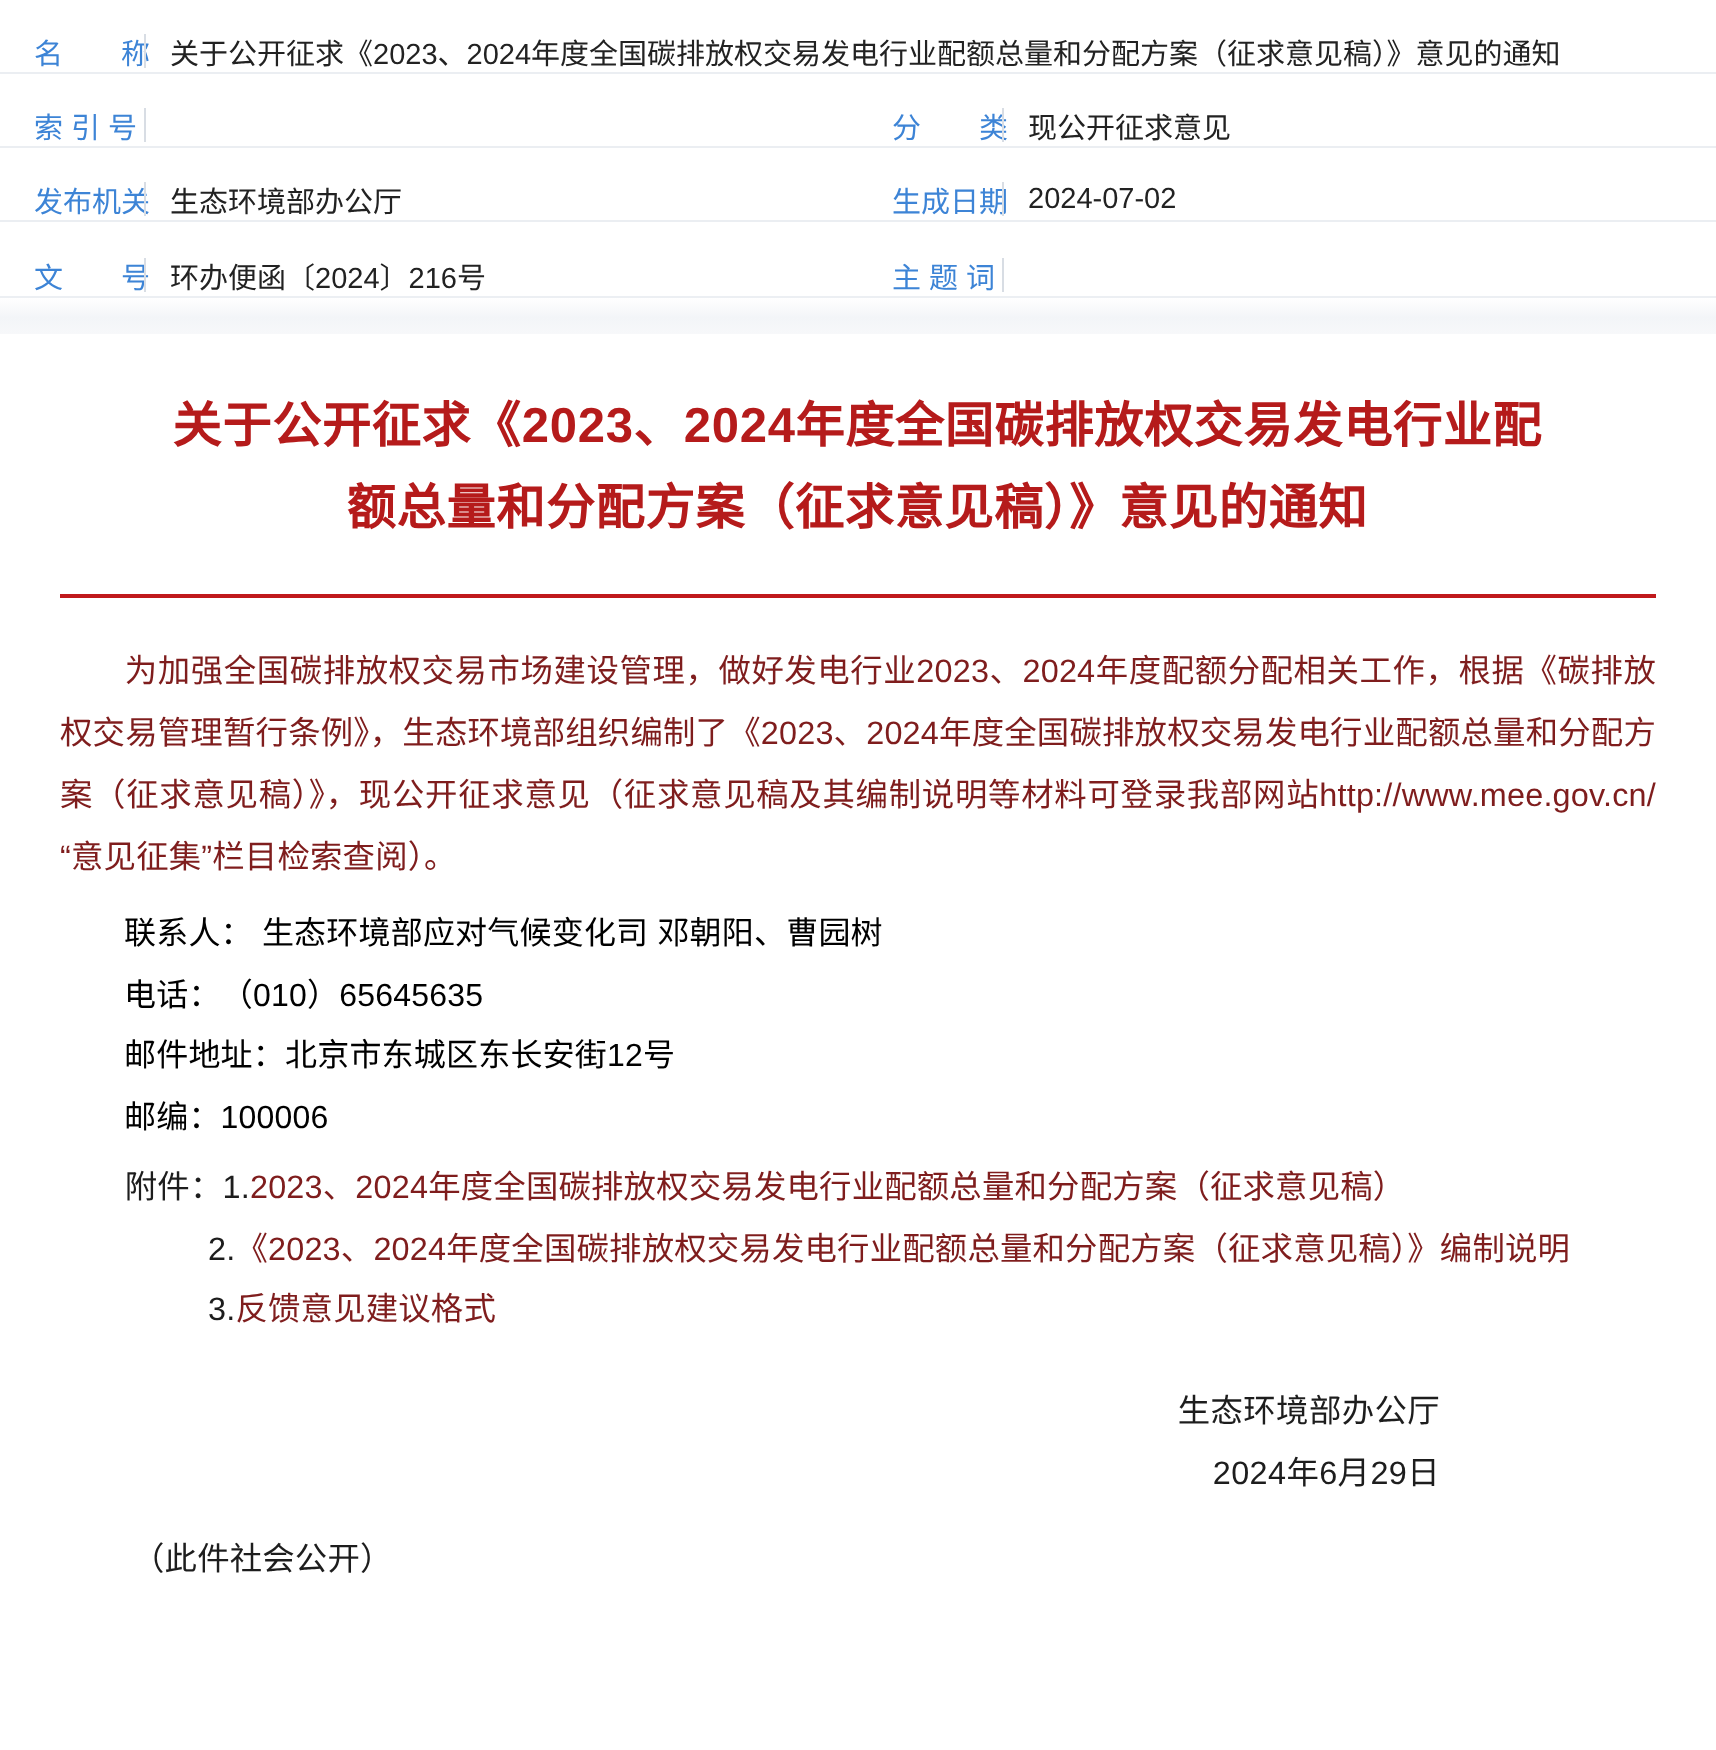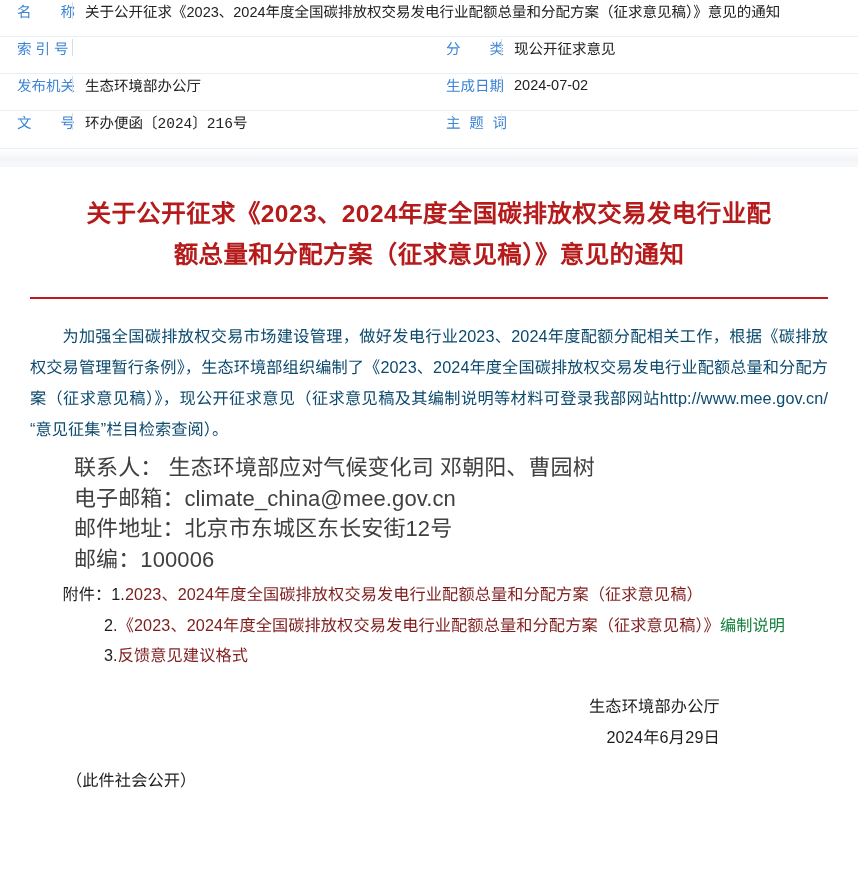--- a/index.html
+++ b/index.html
@@ -19,28 +19,27 @@
 
   
   .meta-table {
     width: 858px;
     background: #ffffff;
     padding: 0;
     box-sizing: border-box;
   }
   .meta-row {
     display: flex;
-    align-items: flex-start;
+    align-items: flex-end;
     border-bottom: 1px solid #ebeef2;
     min-height: 37px;
     box-sizing: border-box;
   }
   .meta-row:last-child {
     border-bottom: none;
-    font-family: Liberation Mono, monospace;
   }
   .meta-cell {
     display: flex;
     align-items: center;
     box-sizing: border-box;
   }
   .meta-cell.half {
     width: 429px;
     flex: 0 0 429px;
   }
@@ -109,38 +108,38 @@
     margin: 22px 30px 0 30px;
   }
 
   .body-area {
     padding: 22px 30px 0 30px;
     box-sizing: border-box;
   }
   .para {
     font-size: 16.2px;
     line-height: 31px;
-    color: #0c4a6e;
+    color: #7f1d1d;
     text-align: justify;
     text-justify: inter-ideograph;
     text-indent: 2em;
     margin: 0 0 8px 0;
     letter-spacing: 0.1px;
   }
   .para.tight { margin-bottom: 2px; }
 
   .contact-list {
     margin: 6px 0 0 0;
     padding: 0;
     list-style: none;
   }
   .contact-list li {
-    font-size: 22px;
+    font-size: 16px;
     line-height: 30.5px;
-    color: #404040;
+    color: #000000;
     text-indent: 2em;
     letter-spacing: 0.1px;
   }
 
   .attach-block {
     margin-top: 4px;
   }
   .attach-first {
     font-size: 16.2px;
     line-height: 30.5px;
@@ -153,21 +152,21 @@
     line-height: 30.5px;
     color: #1d1d1d;
     padding-left: 74px;
     letter-spacing: 0.1px;
   }
   .link {
     color: #7f1d1d;
     text-decoration: none;
     cursor: pointer;
   }
-  .plain-tail { color: #15803d; }
+  .plain-tail { color: #7f1d1d; }
 
   .signature {
     margin-top: 20px;
     text-align: right;
     padding-right: 108px;
   }
   .signature div {
     font-size: 16.2px;
     line-height: 31px;
     color: #1d1d1d;
@@ -244,21 +243,21 @@
 
   <div class="title-rule"></div>
 
   <div class="body-area">
 
     <p class="para">为加强全国碳排放权交易市场建设管理，做好发电行业2023、2024年度配额分配相关工作，根据《碳排放权交易管理暂行条例》，生态环境部组织编制了《2023、2024年度全国碳排放权交易发电行业配额总量和分配方案（征求意见稿）》，现公开征求意见（征求意见稿及其编制说明等材料可登录我部网站http://www.mee.gov.cn/“意见征集”栏目检索查阅）。</p>
 
 
     <ul class="contact-list">
       <li>联系人：  生态环境部应对气候变化司 邓朝阳、曹园树</li>
-      <li>电子邮箱：climate_china@mee.gov.cn</li>
+      <li>电话：　（010）65645635</li>
       <li>邮件地址：北京市东城区东长安街12号</li>
       <li>邮编：100006</li>
     </ul>
 
     <div class="attach-block">
       <div class="attach-first"><span>附件：</span><span>1.</span><a class="link" href="#">2023、2024年度全国碳排放权交易发电行业配额总量和分配方案（征求意见稿）</a><span class="plain-tail"></span></div>
 
       <div class="attach-rest"><span>2.</span><a class="link" href="#">《2023、2024年度全国碳排放权交易发电行业配额总量和分配方案（征求意见稿）》</a><span class="plain-tail">编制说明</span></div>
 
       <div class="attach-rest"><span>3.</span><a class="link" href="#">反馈意见建议格式</a><span class="plain-tail"></span></div>

